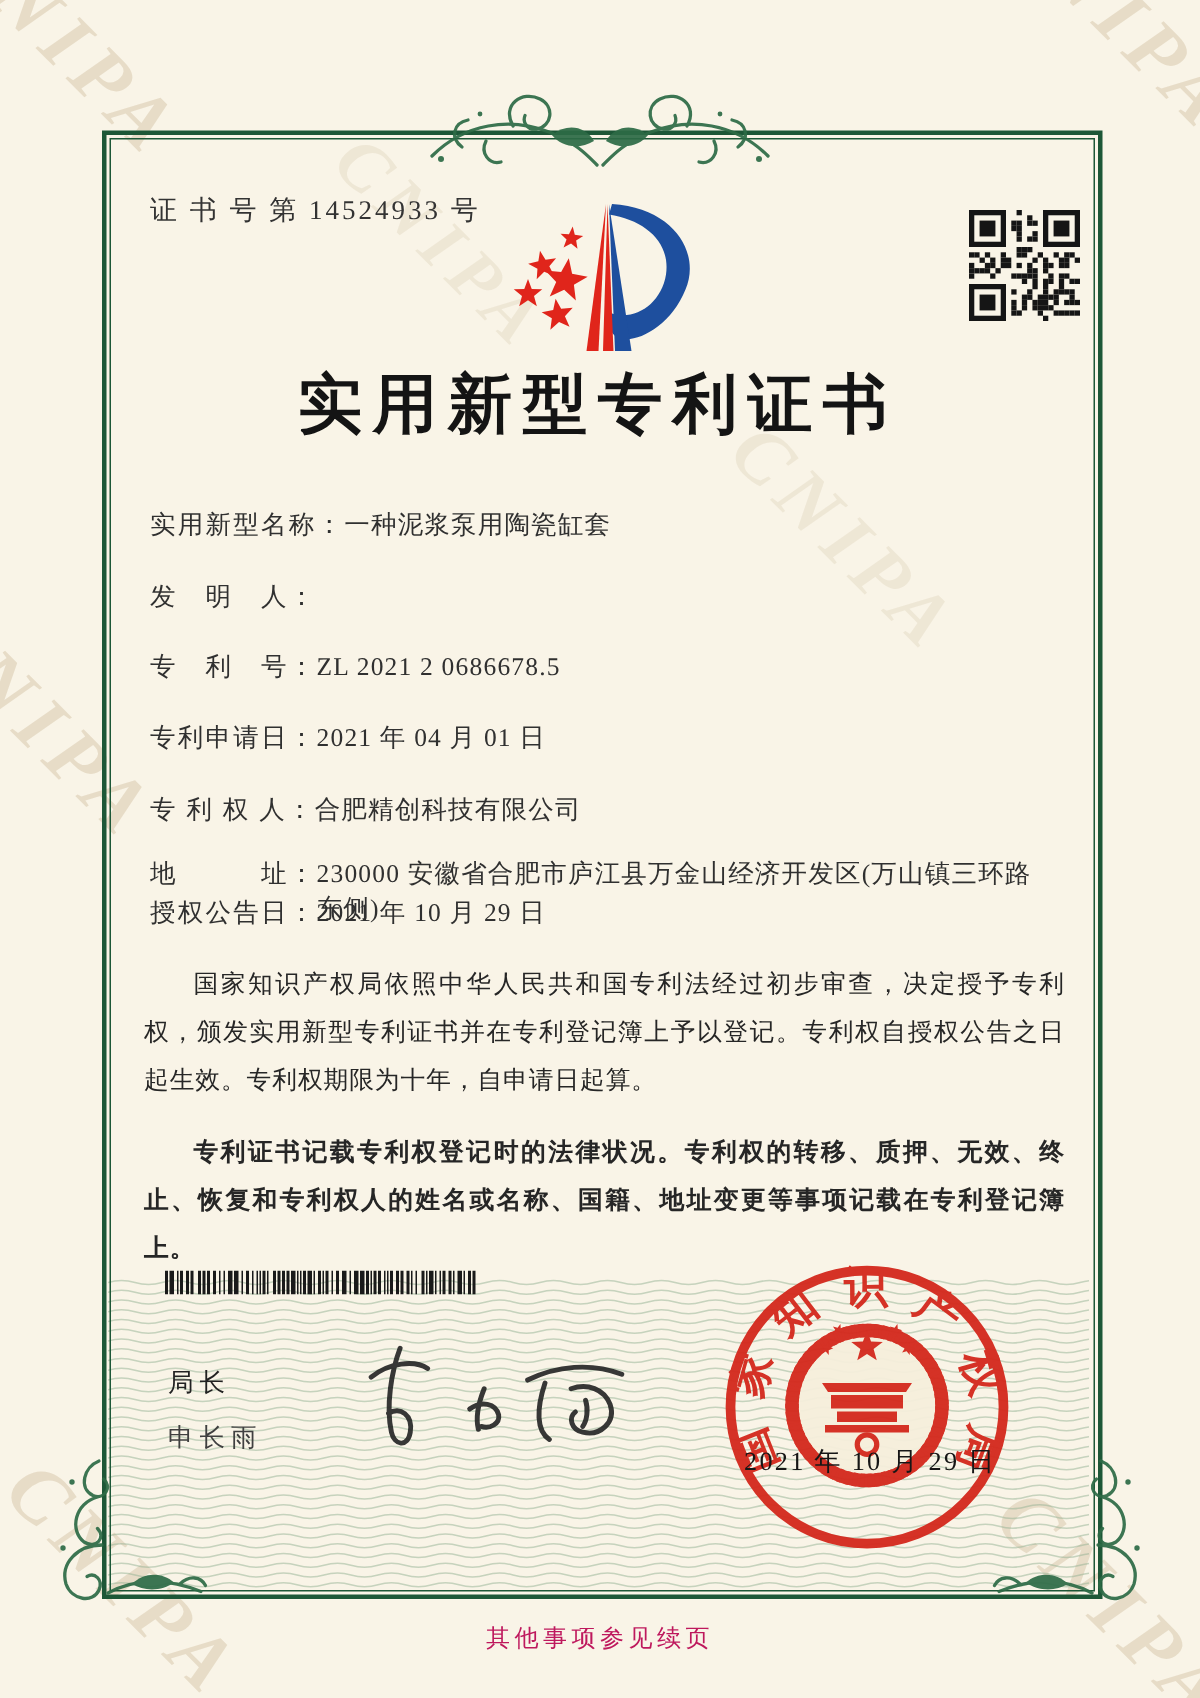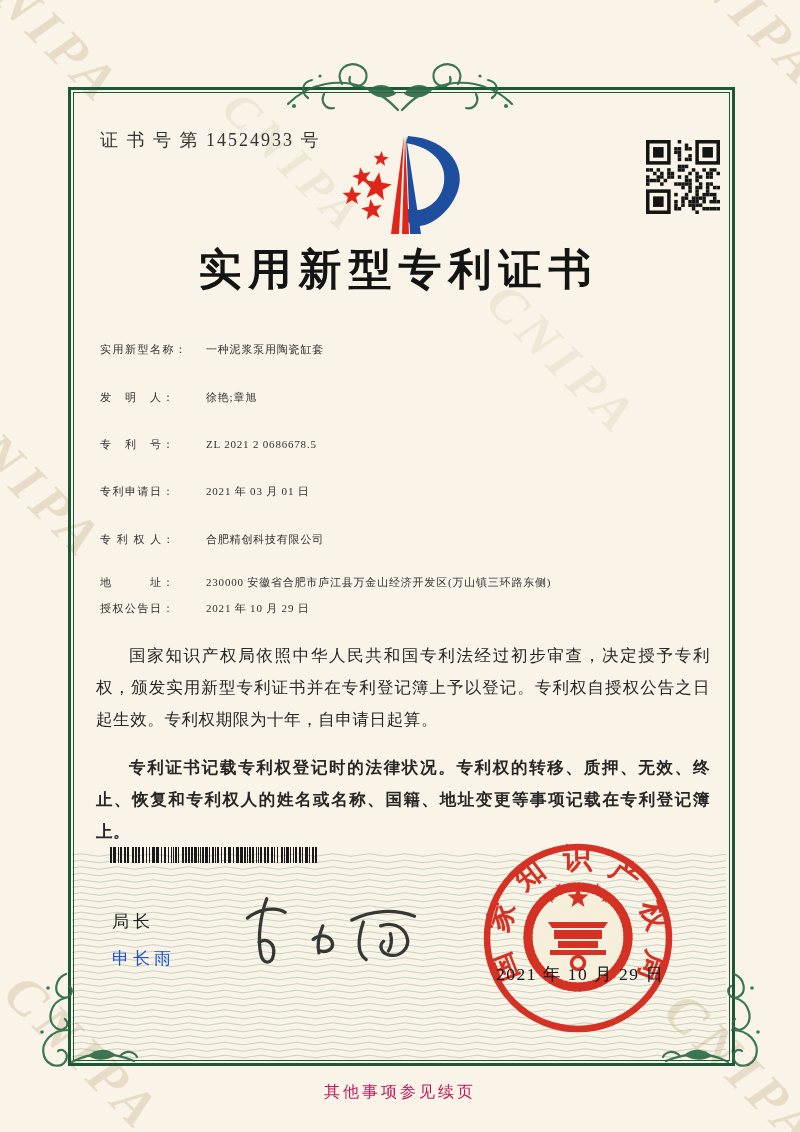--- a/index.html
+++ b/index.html
@@ -19,33 +19,33 @@
   .orn{position:absolute;z-index:2;pointer-events:none;}
 
   
   #waves{position:absolute;left:72px;top:852px;z-index:1;pointer-events:none;}
 
   .txt{position:absolute;z-index:3;color:#2b2b2b;}
 
   #cert-no{left:100px;top:128px;font-size:18px;letter-spacing:2px;color:#333;}
   #title{left:68px;top:241px;width:661px;text-align:center;font-size:43px;font-weight:bold;letter-spacing:7px;color:#141414;}
 
-  .frow{position:absolute;left:100px;width:600px;display:flex;font-size:11px;line-height:23px;color:#303030;z-index:3;}
+  .frow{position:absolute;left:100px;width:600px;display:flex;font-size:17px;line-height:23px;color:#303030;z-index:3;}
   .flabel{flex:0 0 106px;letter-spacing:1.5px;white-space:nowrap;}
   .fvalue{flex:1;letter-spacing:0.8px;}
   .pair2{position:absolute;left:285px;top:0;white-space:nowrap;}
   .pair2 .flabel2{letter-spacing:1.5px;}
 
   .para{position:absolute;left:96px;width:614px;font-size:16.5px;line-height:1.93;letter-spacing:0.6px;
         text-indent:2em;color:#262626;z-index:3;margin:0;text-align:justify;}
 
   #barcode{position:absolute;left:110px;top:847px;z-index:3;}
 
   #sig-title{left:112px;top:910px;font-family:"Liberation Sans","DejaVu Sans",sans-serif;font-size:17px;letter-spacing:4px;color:#222;}
-  #sig-name{left:112px;top:947px;font-family:"Liberation Sans","DejaVu Sans",sans-serif;font-size:17px;letter-spacing:4px;color:#1d4ed8;}
+  #sig-name{left:112px;top:947px;font-family:"Liberation Sans","DejaVu Sans",sans-serif;font-size:17px;letter-spacing:4px;color:#404040;}
   #signature{position:absolute;left:233px;top:893px;z-index:3;}
 
   #seal{position:absolute;left:478px;top:838px;z-index:4;opacity:0.95;}
   #seal-date{position:absolute;left:496px;top:962px;font-size:17.5px;letter-spacing:1.5px;color:#161616;z-index:5;white-space:nowrap;}
 
   #page-num{left:68px;top:1031px;width:661px;text-align:center;font-size:15px;letter-spacing:2px;color:#333;}
   #continuation{left:0;top:1082px;width:800px;text-align:center;font-size:16px;letter-spacing:3px;color:#be185d;}
 
   #logo{position:absolute;left:336px;top:130px;z-index:3;}
   #qr{position:absolute;left:646px;top:140px;z-index:3;}
@@ -281,29 +281,28 @@
     </svg>
 
   <div class="txt" id="title">实用新型专利证书</div>
 
   <div class="frow" style="top:338px;">
     <span class="flabel">实用新型名称：</span>
     <span class="fvalue">一种泥浆泵用陶瓷缸套</span>
   </div>
   <div class="frow" style="top:386px;">
     <span class="flabel">发　明　人：</span>
-    <span class="fvalue">徐艳;章旭</span>
   </div>
   <div class="frow" style="top:433px;">
     <span class="flabel">专　利　号：</span>
     <span class="fvalue">ZL 2021 2 0686678.5</span>
   </div>
   <div class="frow" style="top:480px;">
     <span class="flabel">专利申请日：</span>
-    <span class="fvalue">2021 年 03 月 01 日</span>
+    <span class="fvalue">2021 年 04 月 01 日</span>
   </div>
   <div class="frow" style="top:528px;">
     <span class="flabel">专 利 权 人：</span>
     <span class="fvalue">合肥精创科技有限公司</span>
   </div>
   <div class="frow" style="top:571px;">
     <span class="flabel">地　　　址：</span>
     <span class="fvalue">230000 安徽省合肥市庐江县万金山经济开发区(万山镇三环路东侧)</span>
   </div>
   <div class="frow" style="top:597px;position:absolute;">

